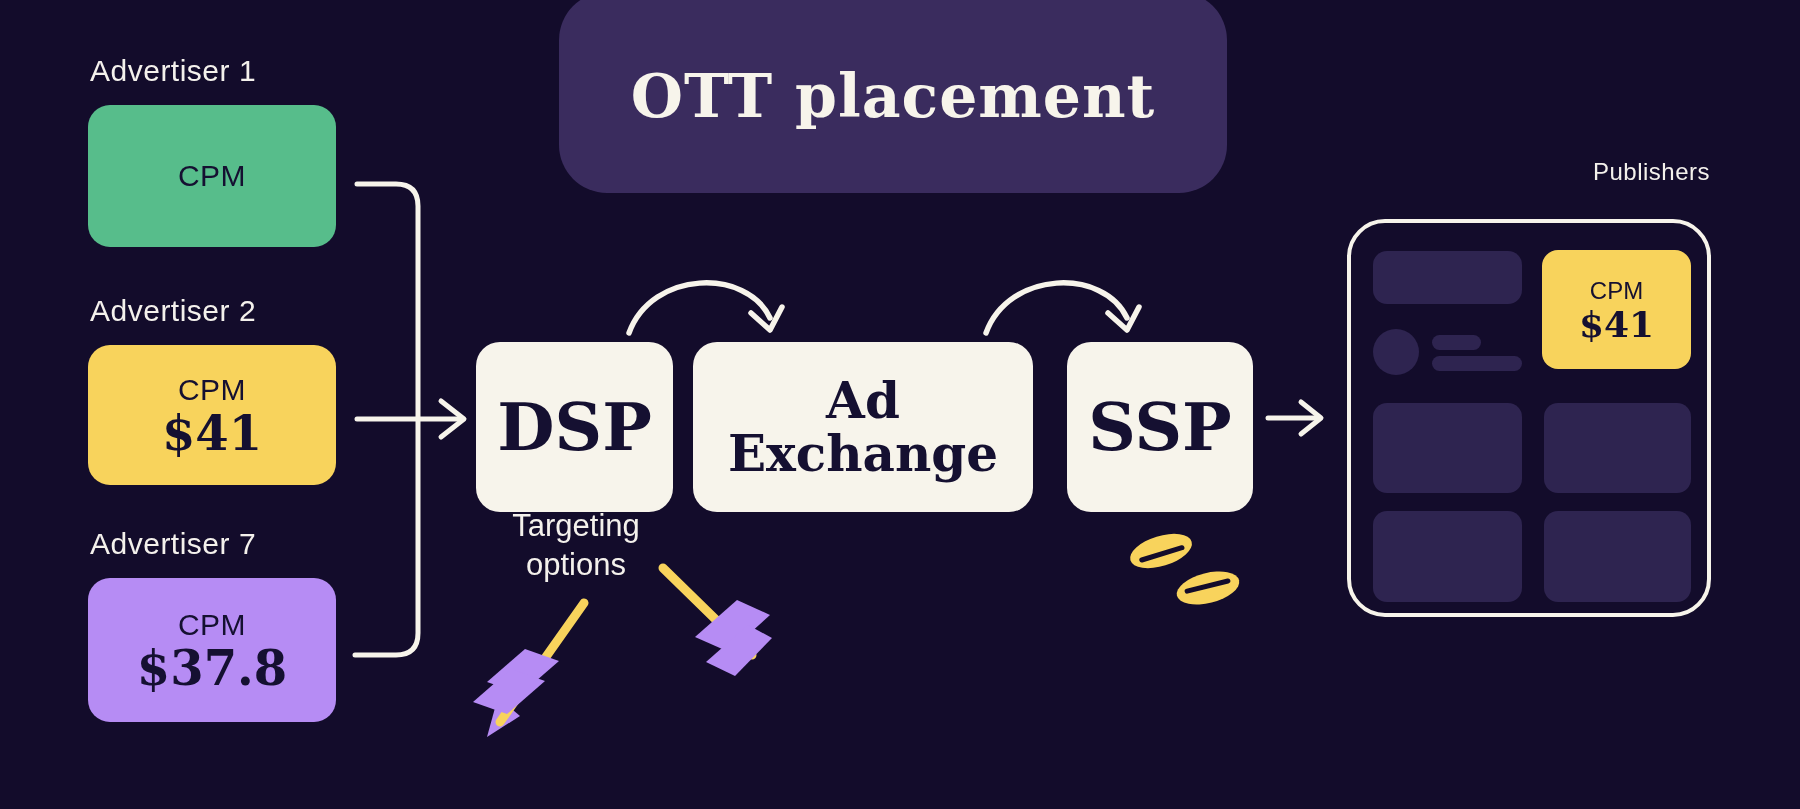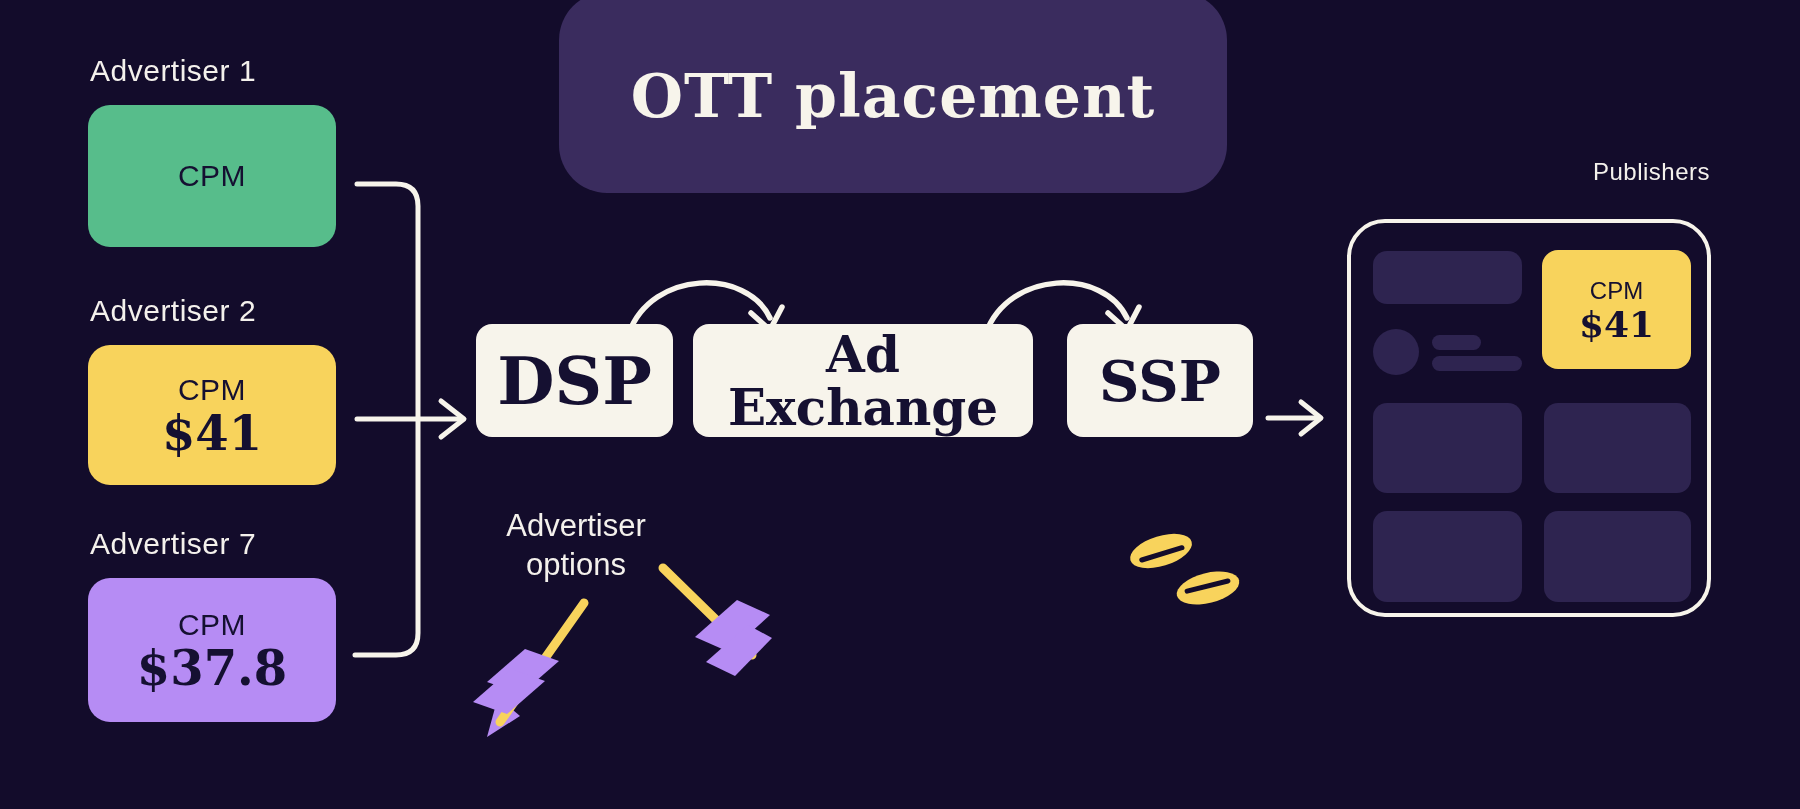--- a/index.html
+++ b/index.html
@@ -32,27 +32,27 @@
   .adv-label{position:absolute;left:90px;color:#f4f1ec;font-size:30px;letter-spacing:.5px;}
   .adv-card{
     position:absolute;left:88px;width:248px;border-radius:22px;
     display:flex;flex-direction:column;align-items:center;justify-content:center;gap:2px;
   }
   .adv-card .cpm{color:var(--ink);font-size:30px;letter-spacing:.5px;}
   .adv-card .val{color:var(--ink);font-size:48px;line-height:1;}
 
   
   .pipe-box{
-    position:absolute;top:324px;height:113px;background:var(--cream);border-radius:16px;
+    position:absolute;top:342px;height:170px;background:var(--cream);border-radius:24px;
     display:flex;align-items:center;justify-content:center;text-align:center;
     color:var(--ink);
   }
   .pipe-dsp{left:476px;width:197px;font-size:66px;}
   .pipe-adx{left:693px;width:340px;font-size:50px;line-height:1.06;padding:11px 18px;box-sizing:border-box;}
-  .pipe-ssp{left:1067px;width:186px;font-size:56px;}
+  .pipe-ssp{left:1067px;width:186px;font-size:66px;}
 
   .targeting-note{
     position:absolute;left:466px;top:506px;width:220px;text-align:center;
     color:#f4f1ec;font-size:31px;line-height:39px;
   }
 
   
   .pub-label{position:absolute;left:1460px;top:158px;width:250px;text-align:right;
     color:#f4f1ec;font-size:24px;letter-spacing:.5px;}
   .pub-panel{
@@ -100,21 +100,21 @@
   <div class="pipe-box pipe-dsp serif">
     <span>DSP</span>
   </div>
   <div class="pipe-box pipe-adx serif">
     <span>Ad Exchange</span>
   </div>
   <div class="pipe-box pipe-ssp serif">
     <span>SSP</span>
   </div>
 
-  <div class="targeting-note">Advertiser options</div>
+  <div class="targeting-note">Targeting options</div>
 
   <div class="pub-label">Publishers</div>
   <div class="pub-panel">
     <div class="pub-tile" style="left:22px;top:28px;width:149px;height:53px"></div>
     <div class="pub-circle" style="left:22px;top:106px;width:46px;height:46px"></div>
     <div class="pub-line" style="left:81px;top:112px;width:49px;height:15px"></div>
     <div class="pub-line" style="left:81px;top:133px;width:90px;height:15px"></div>
     <div class="pub-ad" style="background: rgb(248, 211, 92);">
       <div class="cpm">CPM</div>
       <div class="val serif">$41</div>

